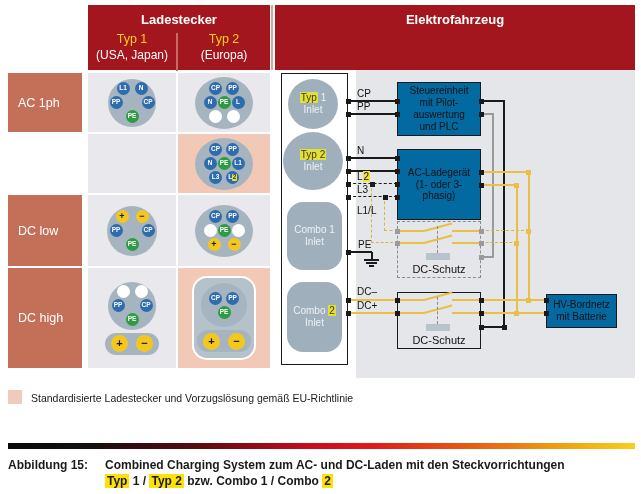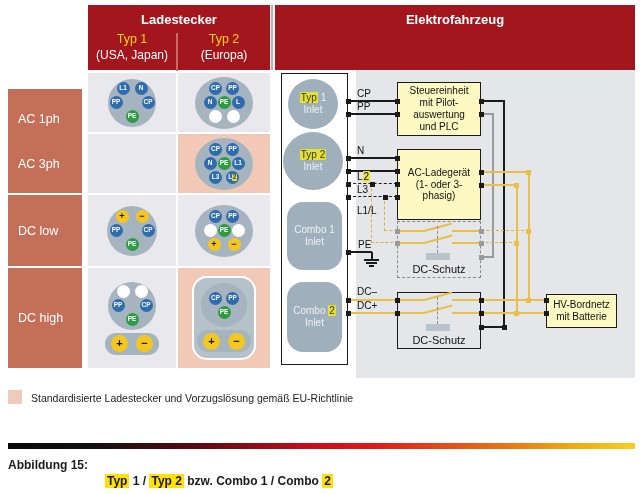--- a/index.html
+++ b/index.html
@@ -57,21 +57,21 @@
   .gray-panel { position:absolute; left:356px; top:70px; width:279px; height:308px; background:#e4e6e9; }
   .inlet-box { position:absolute; left:281px; top:73px; width:67px; height:292px; background:#fff; border:1.5px solid #1a1a1a; }
   .inlet { position:absolute; background:#9fb0bc; display:flex; flex-direction:column; align-items:center;
            justify-content:center; color:#edf1f4; text-align:center; font-size:10px; line-height:1.25; }
   .inlet-typ1 { left:288px; top:79px;  width:50px; height:50px; border-radius:50%; }
   .inlet-typ2 { left:283px; top:132px; width:60px; height:58px; border-radius:50%; }
   .inlet-combo1 { left:287px; top:202px; width:55px; height:68px; border-radius:16px; }
   .inlet-combo2 { left:287px; top:282px; width:55px; height:70px; border-radius:16px; }
   .inlet .hl { background:#e2df3b; color:#3d3d12; padding:0 1px; }
 
-  .dbox { position:absolute; background:#fef9c3; border:1.5px solid #1a1a1a; display:flex; align-items:center;
+  .dbox { position:absolute; background:#0369a1; border:1.5px solid #1a1a1a; display:flex; align-items:center;
           justify-content:center; text-align:center; font-size:10px; line-height:1.18; color:#111; }
   .dbox span { white-space:pre-line; }
   .dcsbox { position:absolute; border:1.5px solid #1a1a1a; }
   .dcsbox.dashed { border-style:dashed; border-color:#8a8a8a; }
   .dcs-label { position:absolute; left:0; right:0; bottom:2px; text-align:center; font-size:11px; color:#111; }
 
   .hw { position:absolute; height:1.6px; background:#1a1a1a; }
   .vw { position:absolute; width:1.6px;  background:#1a1a1a; }
   .hw.gray { background:#9a9a9a; } .vw.gray { background:#9a9a9a; }
   .hw.yel { background:#e9bf45; } .vw.yel { background:#e9bf45; }
@@ -117,22 +117,21 @@
         <div class="hdr-col-title" style="white-space: pre-line;">Typ 2</div>
         <div class="hdr-col-sub" style="white-space: pre-line;">(Europa)</div>
       </div>
     </div>
   </div>
   <div class="hdr-sep"></div>
   <div class="hdr-block hdr-ev">
     <div class="hdr-title" style="white-space: pre-line;">Elektrofahrzeug</div>
   </div>
 
-  <div class="row-label r1" style="white-space: pre-line; margin-top: 16px;">AC 1ph</div>
-  <div class="row-label r2" style="white-space: pre-line;">AC 3ph</div>
+  <div class="row-label r1" style="white-space: pre-line;">AC 1ph</div>
   <div class="row-label r3" style="white-space: pre-line;">DC low</div>
   <div class="row-label r4" style="white-space: pre-line;">DC high</div>
 
   <div class="cell r1 t1">
       <div class="conn shape c48">
         <div class="pin-row" style="column-gap: 5px;">
           <span class="pin b">L1</span>
           <span class="pin b">N</span>
         </div>
         <div class="pin-row" style="column-gap: 19px;">
@@ -392,15 +391,16 @@
   <span class="wlabel" style="left: 358px; top: 240px; white-space: pre-line;">PE</span>
   <span class="wlabel" style="left: 357px; top: 287px; white-space: pre-line;">DC–</span>
   <span class="wlabel" style="left: 357px; top: 301px; white-space: pre-line;">DC+</span>
 
   <div class="legend-swatch"></div>
   <div class="legend-text" style="white-space: pre-line;">Standardisierte Ladestecker und Vorzugslösung gemäß EU-Richtlinie</div>
 
   <div class="grad-bar"></div>
 
   <div class="caption cap-label" style="white-space: pre-line;">Abbildung 15:</div>
+  <div class="caption cap-l1" style="white-space: pre-line;">Combined Charging System zum AC- und DC-Laden mit den Steckvorrichtungen</div>
   <div class="caption cap-l2"><span class="hl">Typ</span><span> 1 / </span><span class="hl">Typ 2</span><span> bzw. Combo 1 / Combo </span><span class="hl">2</span></div>
 
 </div>
 
 </body></html>

